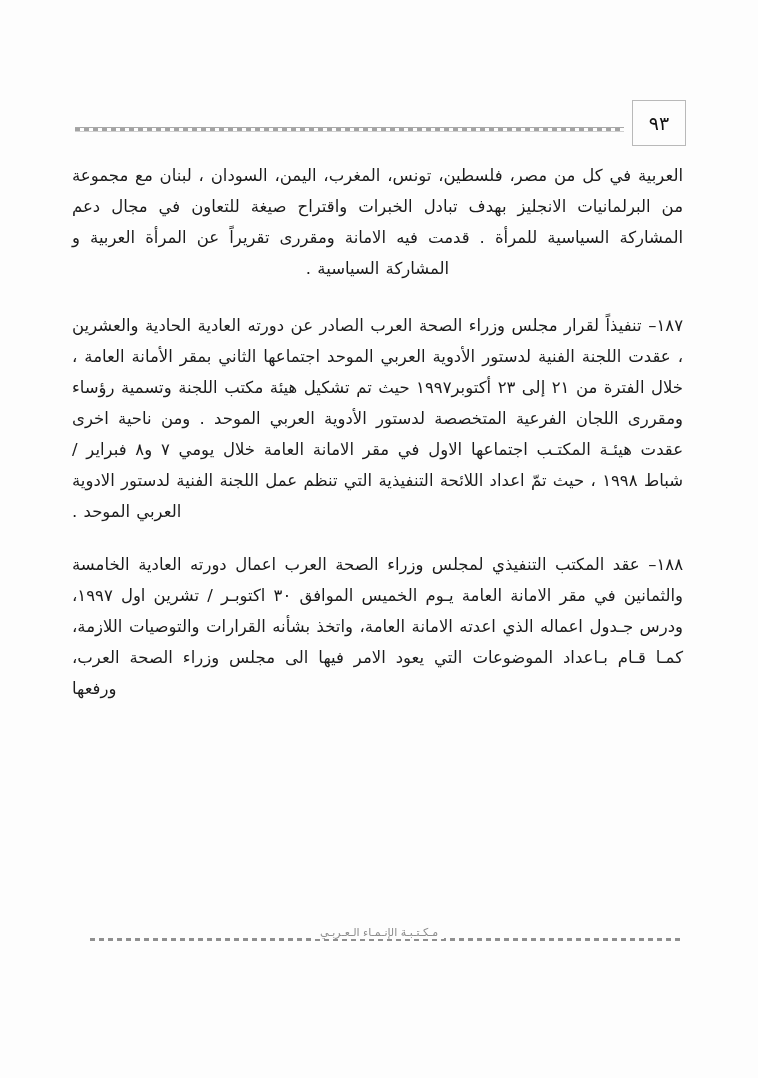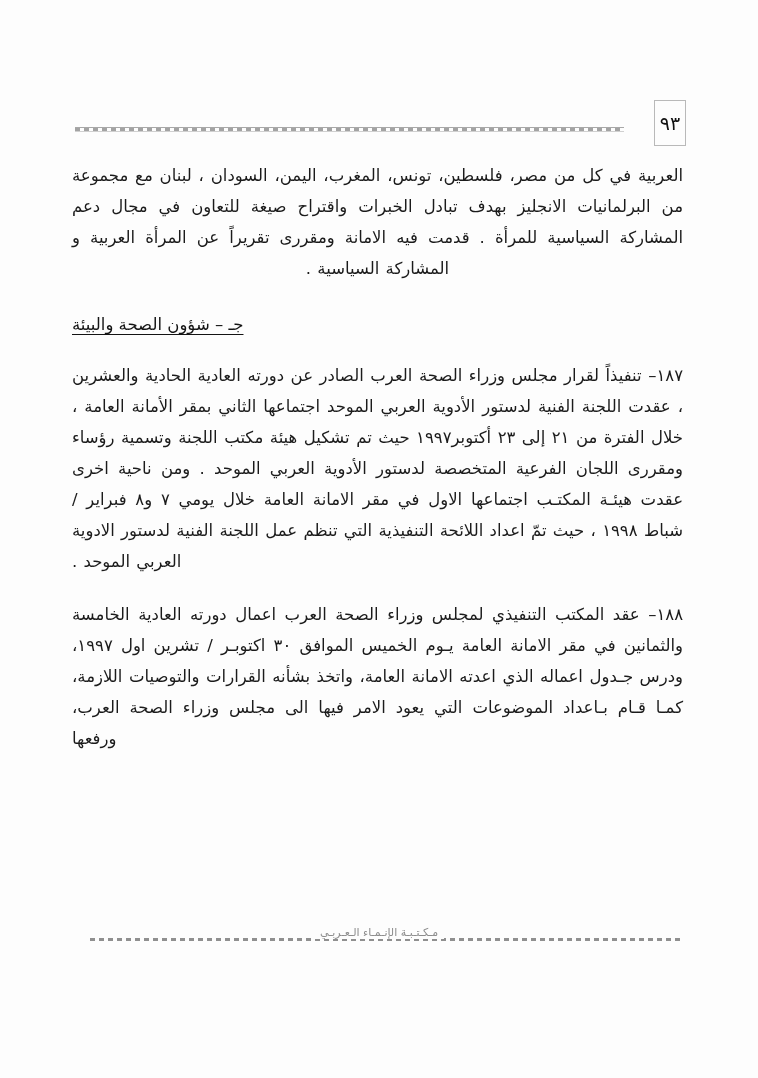--- a/index.html
+++ b/index.html
@@ -27,21 +27,21 @@
     position: absolute;
     top: 100px;
     left: 75px;
     right: 72px;
     height: 46px;
   }
   .page-number-box {
     position: absolute;
     right: 0;
     top: 0;
-    width: 32px;
+    width: 54px;
     height: 46px;
     border: 1px solid #b9b9b9;
     box-sizing: border-box;
     display: flex;
     align-items: center;
     justify-content: center;
   }
   .page-number {
     font-family: "DejaVu Sans", sans-serif;
     font-size: 19px;
@@ -151,21 +151,20 @@
     <div class="header-rule"></div>
     <div class="page-number-box">
       <span class="page-number">٩٣</span>
     </div>
   </div>
 
   <div class="content">
 
     <p class="para first">العربية في كل من مصر، فلسطين، تونس، المغرب، اليمن، السودان ، لبنان مع مجموعة من البرلمانيات الانجليز بهدف تبادل الخبرات واقتراح صيغة للتعاون في مجال دعم المشاركة السياسية للمرأة . قدمت فيه الامانة ومقررى تقريراً عن المرأة العربية و المشاركة السياسية .</p>
 
-    <p class="section-heading">جـ – شؤون الصحة والبيئة</p>
 
     <p class="para body-indent">١٨٧– تنفيذاً لقرار مجلس وزراء الصحة العرب الصادر عن دورته العادية الحادية والعشرين ، عقدت اللجنة الفنية لدستور الأدوية العربي الموحد اجتماعها الثاني بمقر الأمانة العامة ، خلال الفترة من ٢١ إلى ٢٣ أكتوبر١٩٩٧ حيث تم تشكيل هيئة مكتب اللجنة وتسمية رؤساء ومقررى اللجان الفرعية المتخصصة لدستور الأدوية العربي الموحد . ومن ناحية اخرى عقدت هيئـة المكتـب اجتماعها الاول في مقر الامانة العامة خلال يومي ٧ و٨ فبراير / شباط ١٩٩٨ ، حيث تمّ اعداد اللائحة التنفيذية التي تنظم عمل اللجنة الفنية لدستور الادوية العربي الموحد .</p>
 
     <p class="para body-indent">١٨٨– عقد المكتب التنفيذي لمجلس وزراء الصحة العرب اعمال دورته العادية الخامسة والثمانين في مقر الامانة العامة يـوم الخميس الموافق ٣٠ اكتوبـر / تشرين اول ١٩٩٧، ودرس جـدول اعماله الذي اعدته الامانة العامة، واتخذ بشأنه القرارات والتوصيات اللازمة، كمـا قـام بـاعداد الموضوعات التي يعود الامر فيها الى مجلس وزراء الصحة العرب، ورفعها</p>
 
   </div>
 
   <div class="footer">
     <div class="footer-rule"></div>
     <div class="footer-mark">مـكـتـبـة الإنـمـاء الـعـربـي</div>

